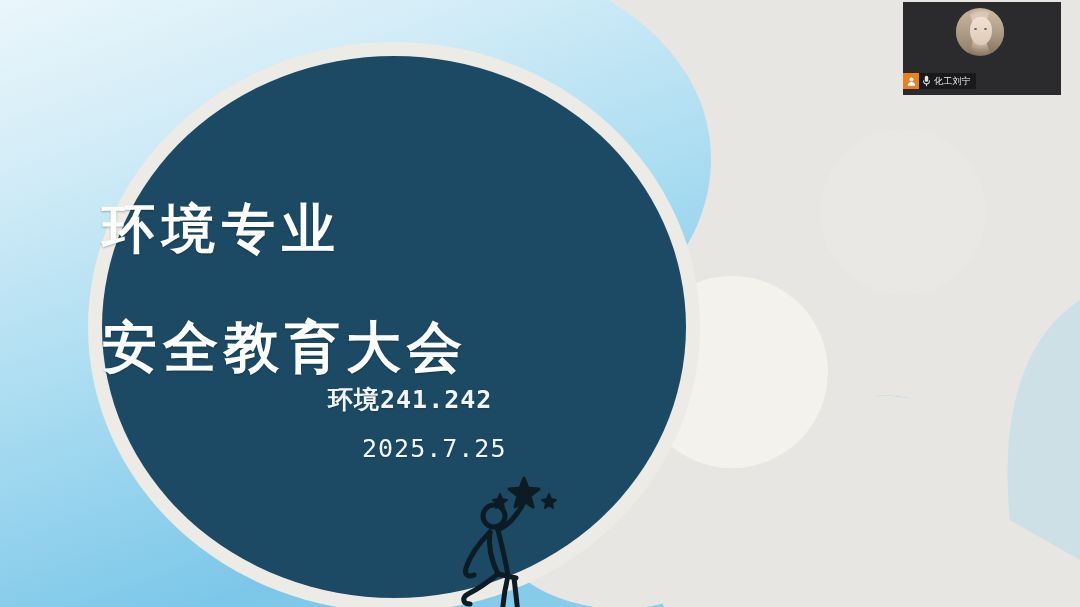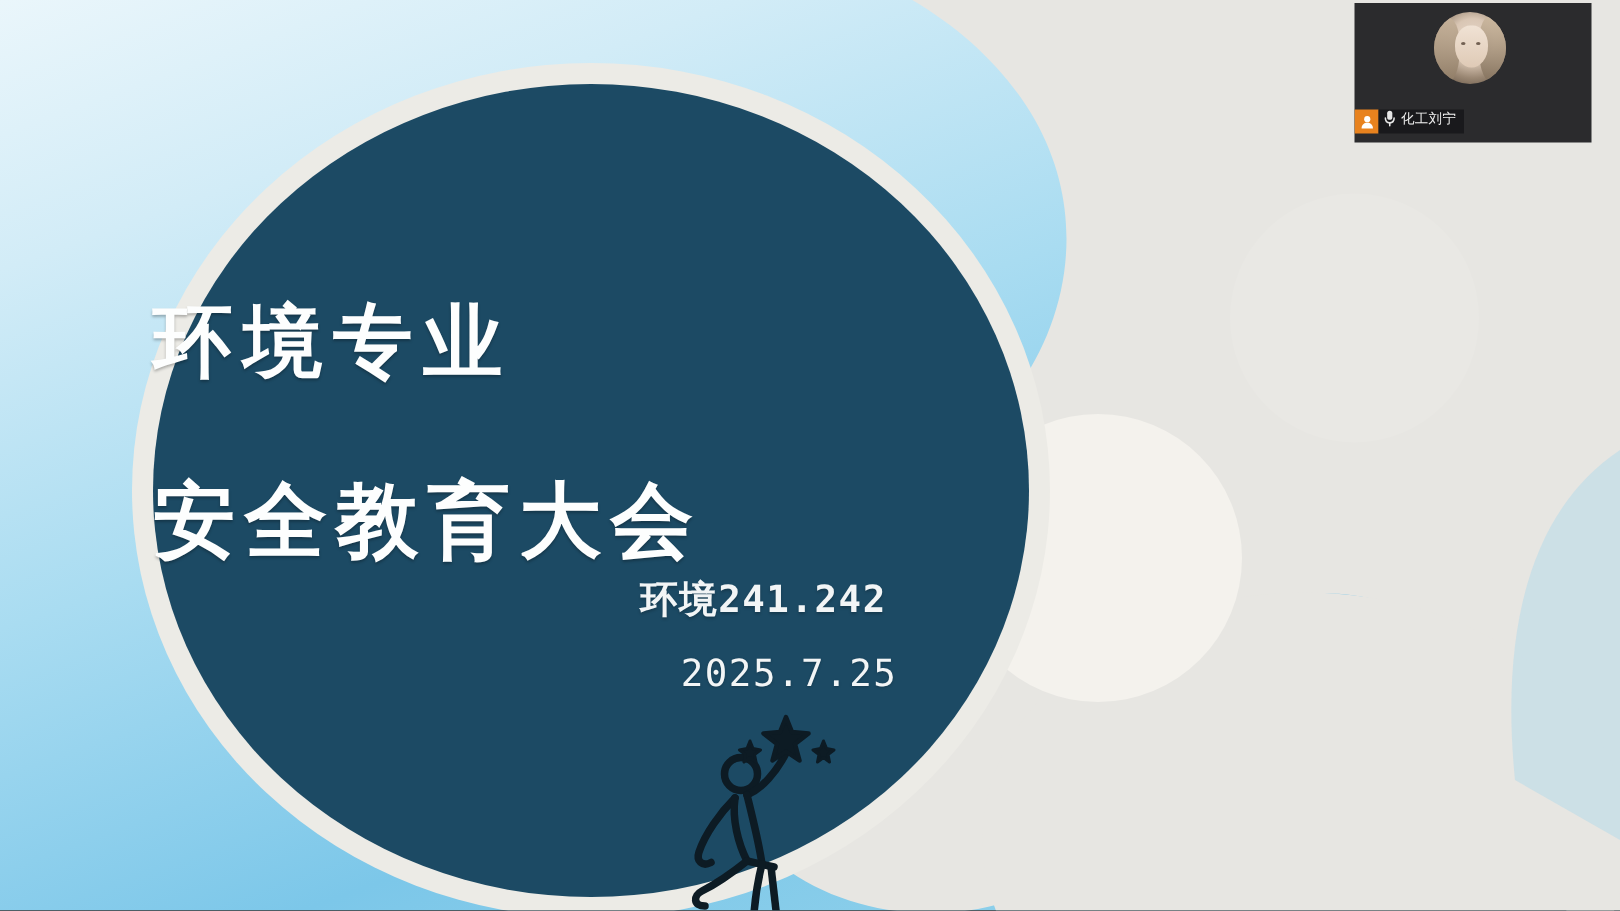--- a/index.html
+++ b/index.html
@@ -64,24 +64,23 @@
     font-size: 53px;
     line-height: 1.30;
     letter-spacing: 7px;
     text-shadow: 0 1px 2px rgba(0,0,0,.28);
   }
   .title-line { display: block; }
   .title-line.l2 { font-size: 55px; letter-spacing: 6px; margin-top: 48px; }
 
   .sub-block {
     position: absolute;
-    right: 12px;
+    right: 28px;
     top: 320px;
     width: 330px;
-    text-align: center;
     color: #f2f5f6;
     font-family: "DejaVu Sans Mono", monospace;
     font-size: 25px;
     line-height: 1.95;
     letter-spacing: 1px;
     text-shadow: 0 1px 2px rgba(0,0,0,.22);
   }
   .sub-line { display: block; white-space: nowrap; }
   .sub-line.l1 { font-weight: 700; }
   .sub-line.l3 { padding-left: 34px; }
@@ -162,20 +161,21 @@
     background: #e8821e;
     display: flex;
     align-items: center;
     justify-content: center;
     flex: 0 0 auto;
   }
   .nm-user svg { display: block; }
   .nm-rest {
     height: 16px;
     display: flex;
+    align-items: center;
     gap: 3px;
     padding: 0 5px 0 3px;
     background: rgba(22,22,24,.82);
   }
   .nm-mic { display: block; flex: 0 0 auto; }
   .nm-label {
     color: #efefef;
     font-size: 9px;
     font-family: "DejaVu Sans", sans-serif;
     white-space: nowrap;

